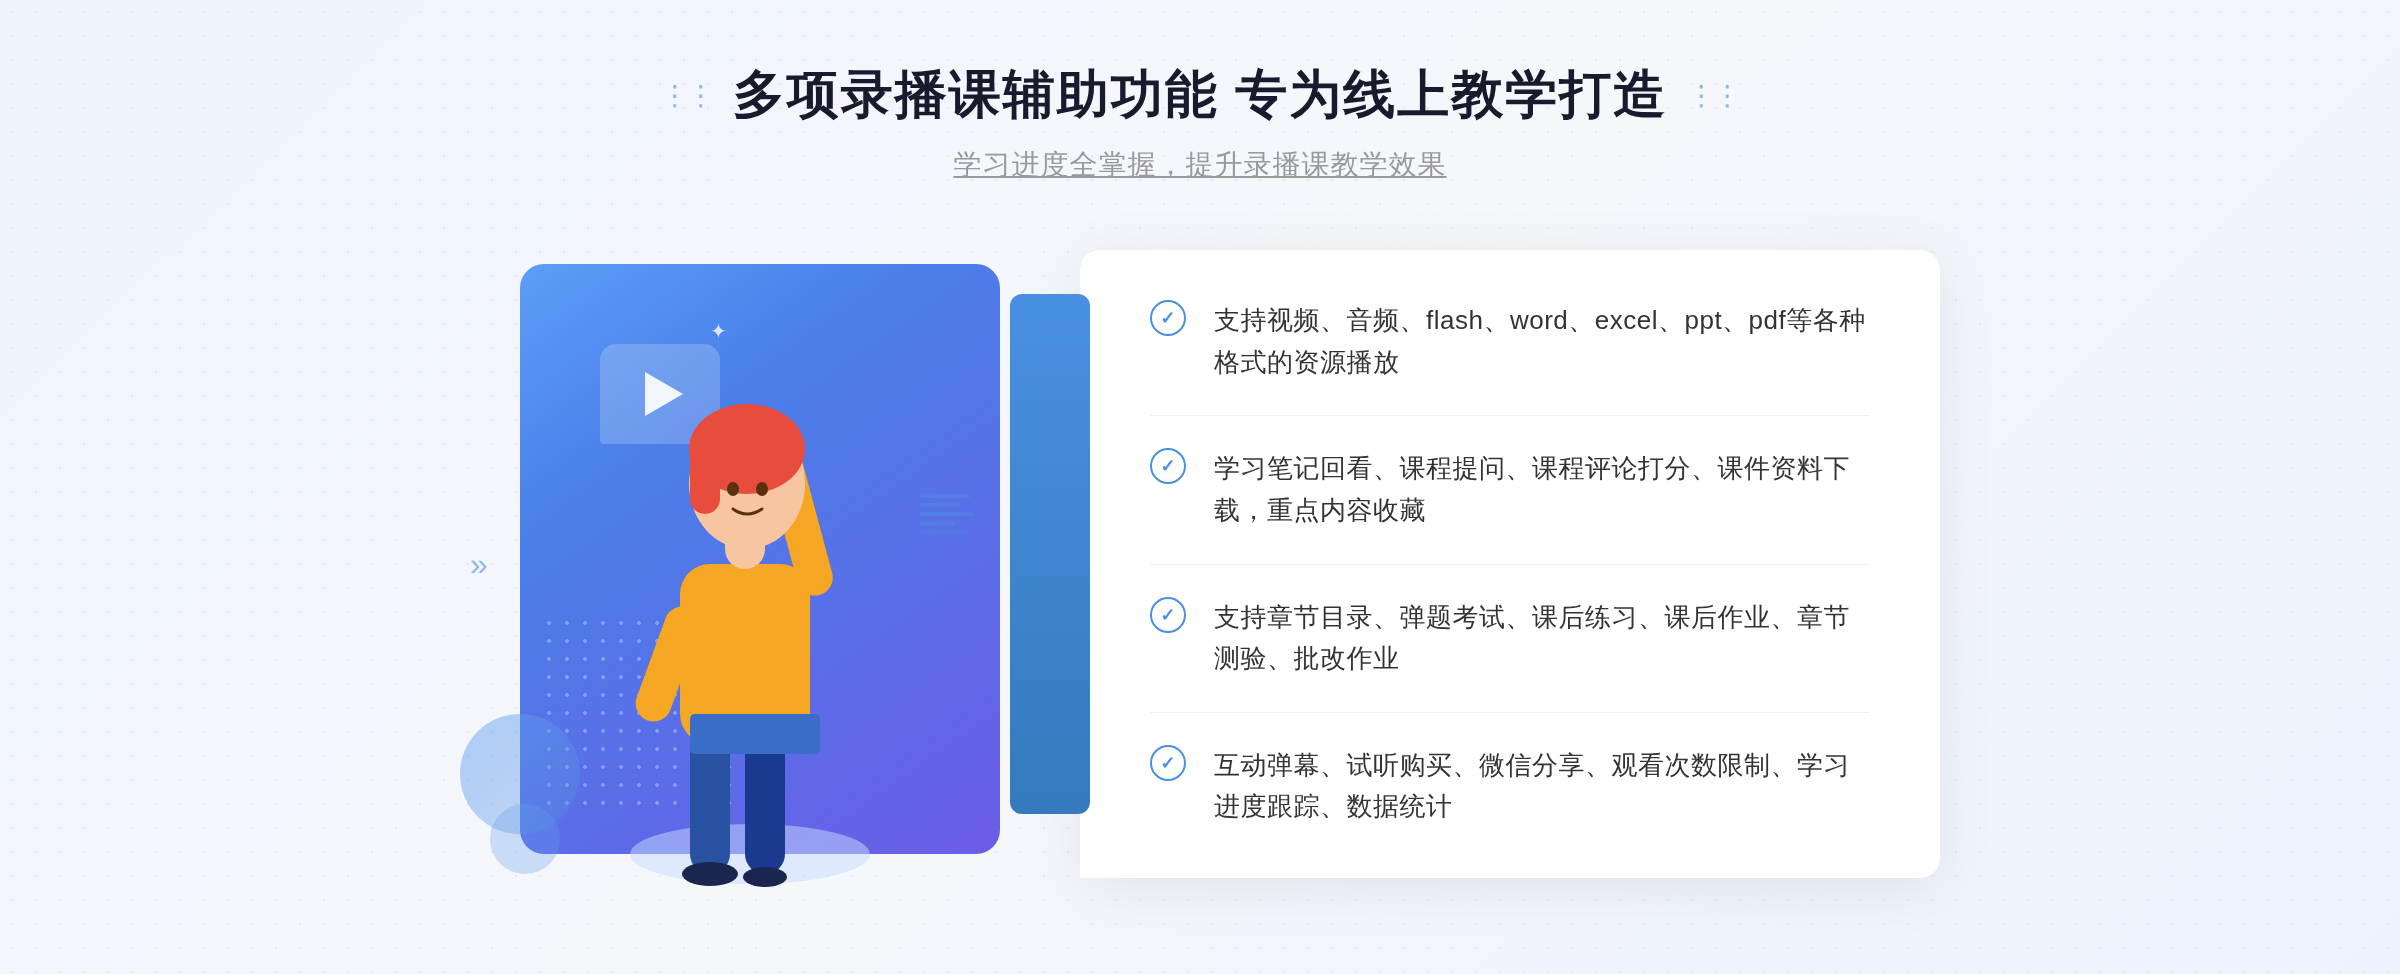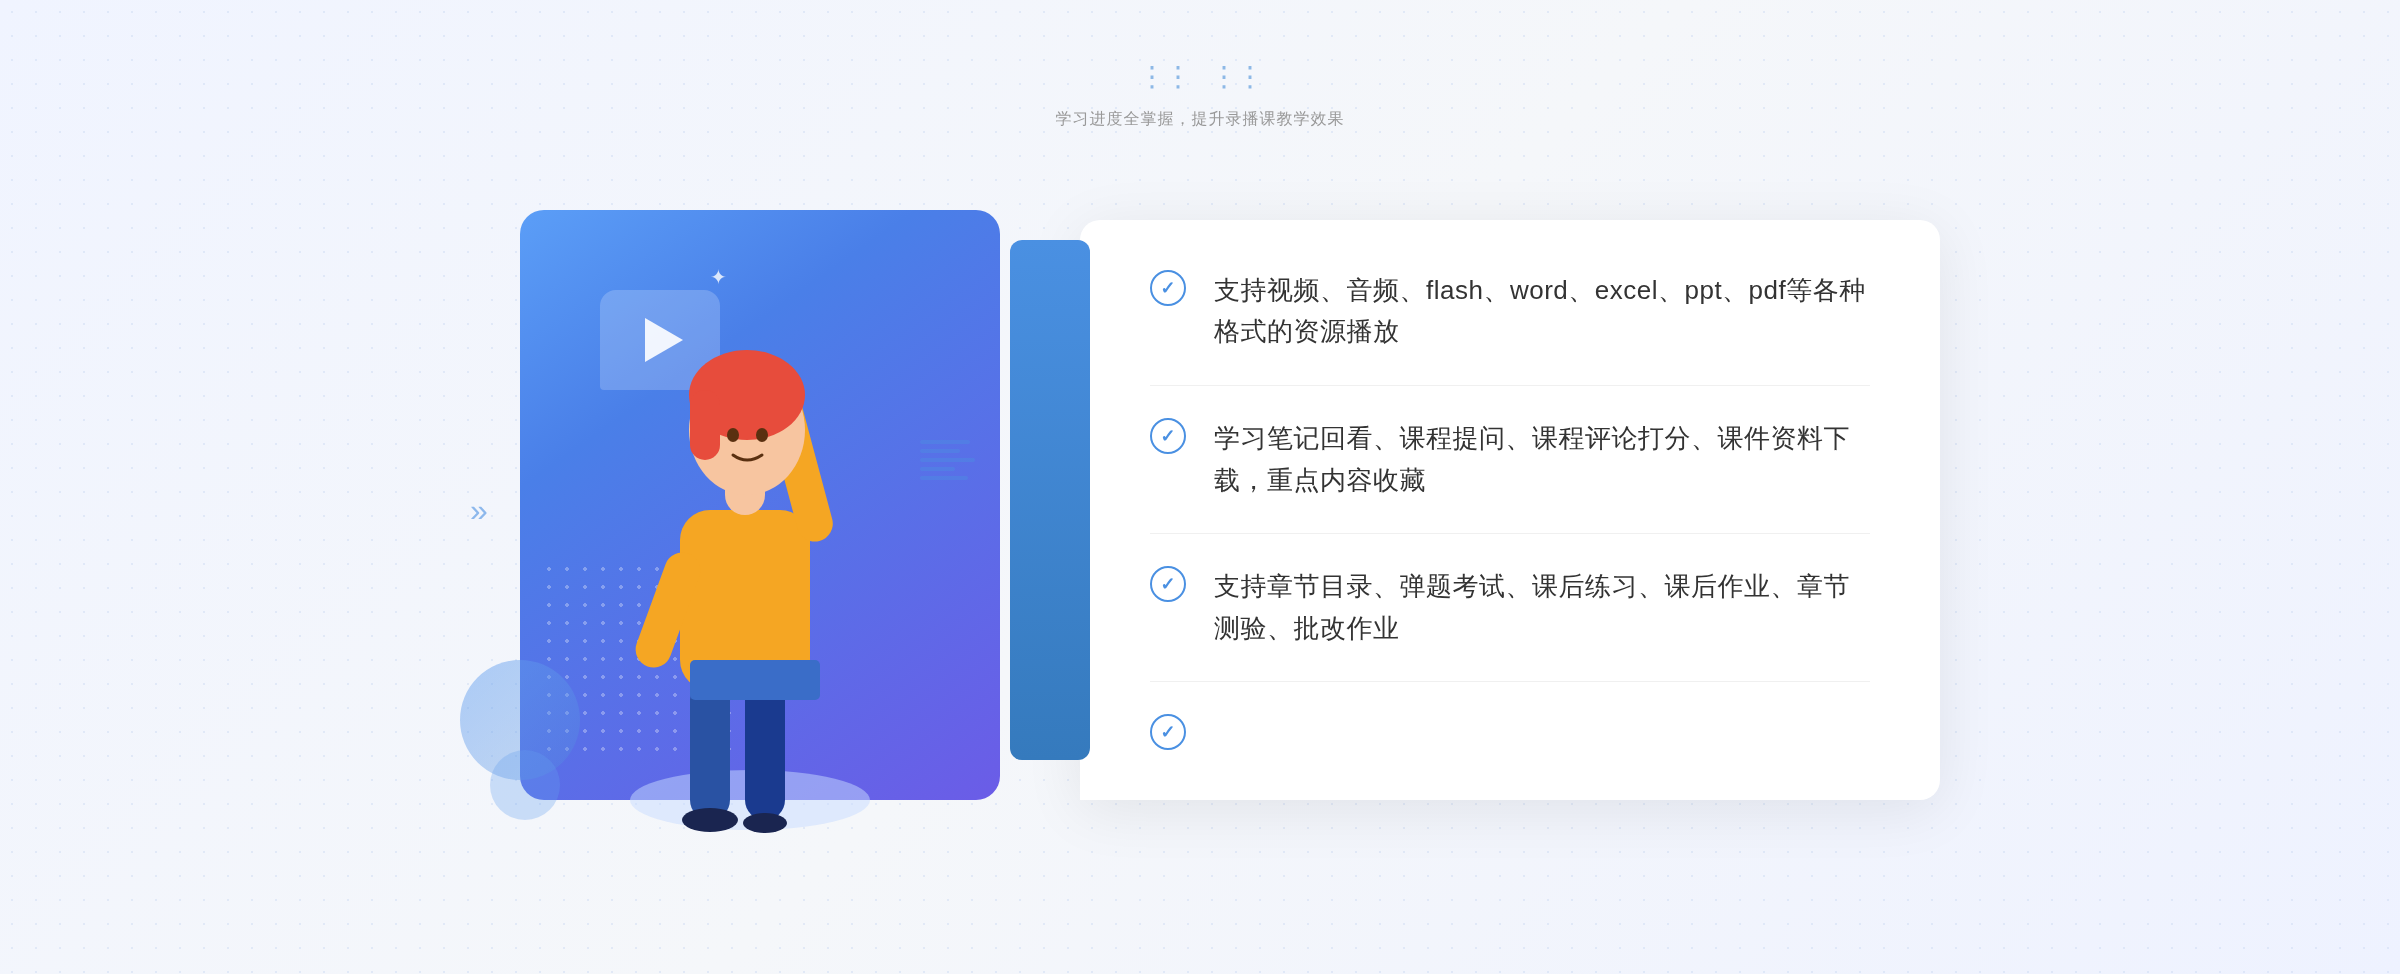--- a/index.html
+++ b/index.html
@@ -67,23 +67,24 @@
     }
 
     .main-title {
       font-size: 52px;
       font-weight: 700;
       color: #1a1a2e;
       letter-spacing: 2px;
     }
 
     .subtitle {
-      font-size: 16px;
+      font-size: 28px;
       color: #999;
       letter-spacing: 1px;
+      text-decoration: underline;
     }
 
     .content-section {
       display: flex;
       align-items: center;
       justify-content: center;
       gap: 0;
       position: relative;
       z-index: 1;
       width: 1600px;
@@ -290,20 +291,21 @@
     }
   </style>
 </head>
 <body>
 
 <div class="page-container">
 
   <div class="header">
     <div class="header-title-row">
       <span class="decorative-dots">⋮⋮</span>
+      <h1 class="main-title">多项录播课辅助功能 专为线上教学打造</h1>
       <span class="decorative-dots">⋮⋮</span>
     </div>
     <p class="subtitle">学习进度全掌握，提升录播课教学效果</p>
   </div>
 
   <div class="content-section">
 
     <div class="illustration-container">
 
       <div class="arrow-left">»</div>
@@ -378,19 +380,20 @@
         <p class="feature-text">学习笔记回看、课程提问、课程评论打分、课件资料下载，重点内容收藏</p>
       </div>
 
       <div class="feature-item">
         <div class="check-circle"></div>
         <p class="feature-text">支持章节目录、弹题考试、课后练习、课后作业、章节测验、批改作业</p>
       </div>
 
       <div class="feature-item">
         <div class="check-circle"></div>
+        <p class="feature-text">互动弹幕、试听购买、微信分享、观看次数限制、学习进度跟踪、数据统计</p>
       </div>
 
     </div>
 
   </div>
 
 </div>
 
 </body></html>

